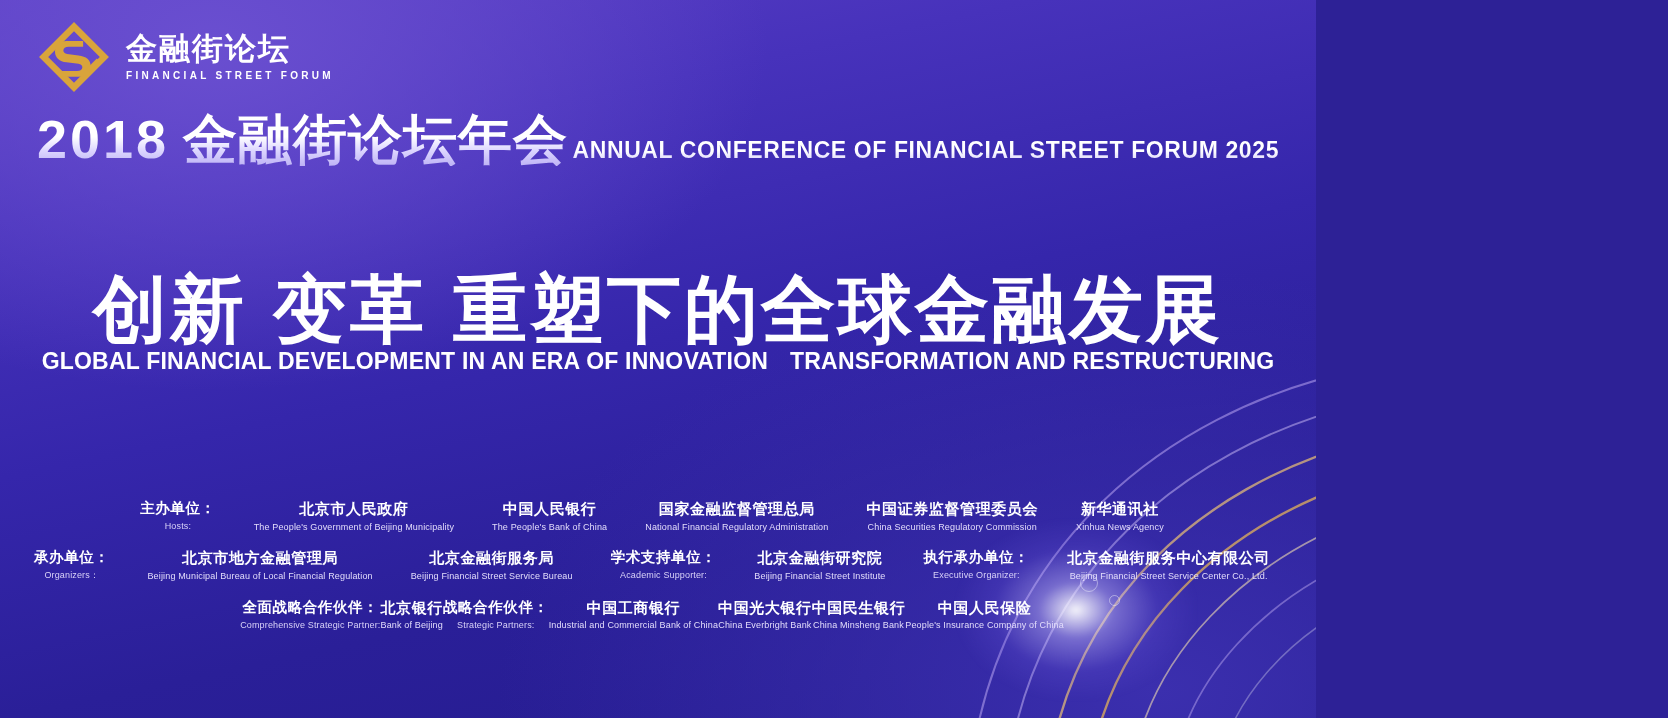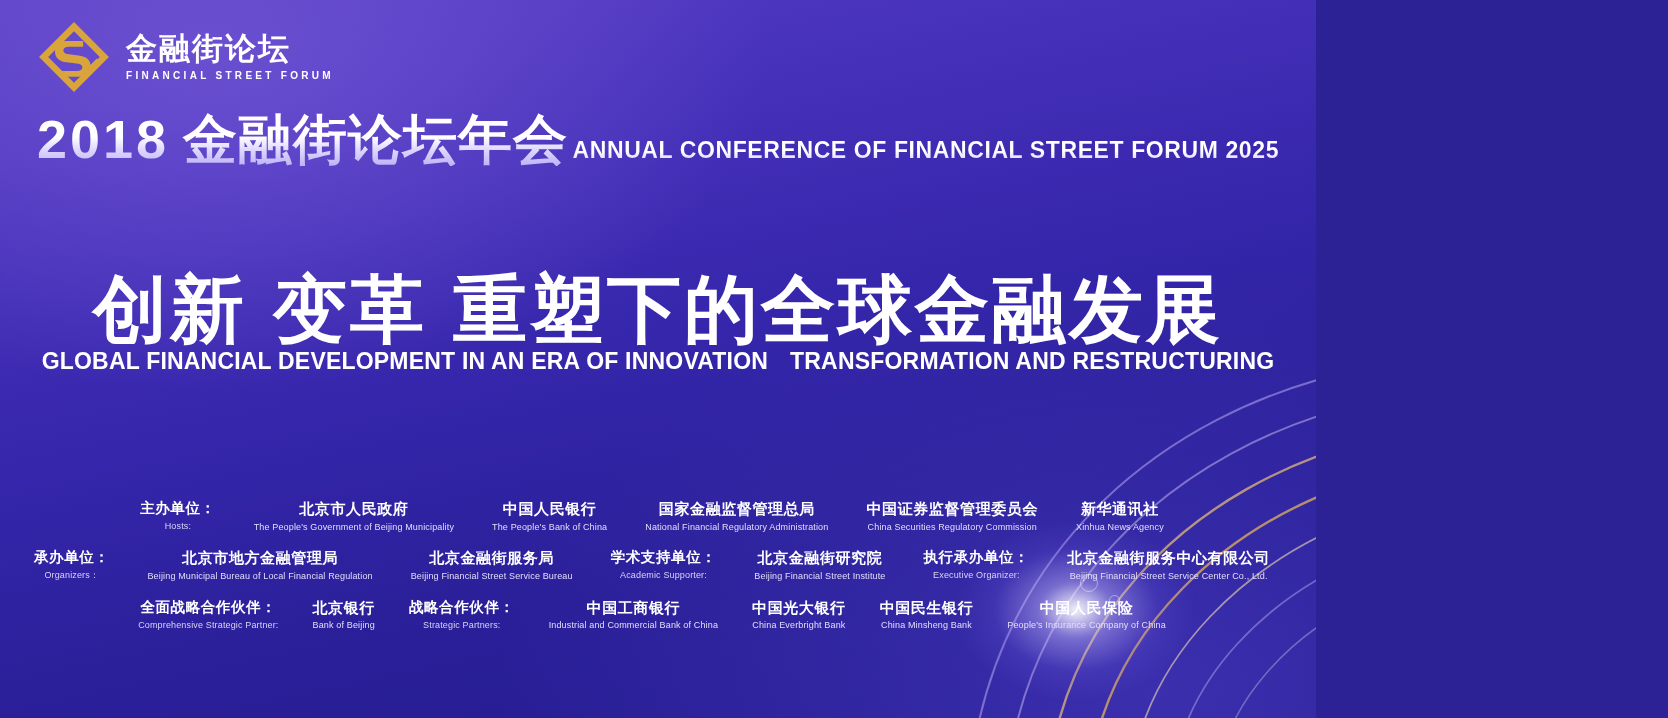--- a/index.html
+++ b/index.html
@@ -63,21 +63,21 @@
     white-space:nowrap;
     text-align:center;
   }
   #theme-en .gap{display:inline-block;width:22px;}
 
   
   #sponsors{position:absolute;left:0;right:12px;top:500px;}
   .spon-row{display:flex;justify-content:center;align-items:flex-start;flex-wrap:nowrap;}
   #row1{gap:38px;}
   #row2{gap:38px;margin-top:17px;}
-  #row3{gap:34px;margin-top:17px;}
+  #row3{margin-top:17px;}
   .spon-item{text-align:center;line-height:1.18;}
   .spon-cn{font-size:15px;font-weight:700;color:#ffffff;letter-spacing:.6px;white-space:nowrap;}
   .spon-en{font-size:9px;font-weight:400;color:#e2dcfb;letter-spacing:.15px;white-space:nowrap;margin-top:4px;}
   .spon-item.label .spon-cn{font-size:14.5px;}
   .spon-item.label .spon-en{color:#d9d2f8;}
 </style>
 </head>
 <body>
 
 <div id="stage">

